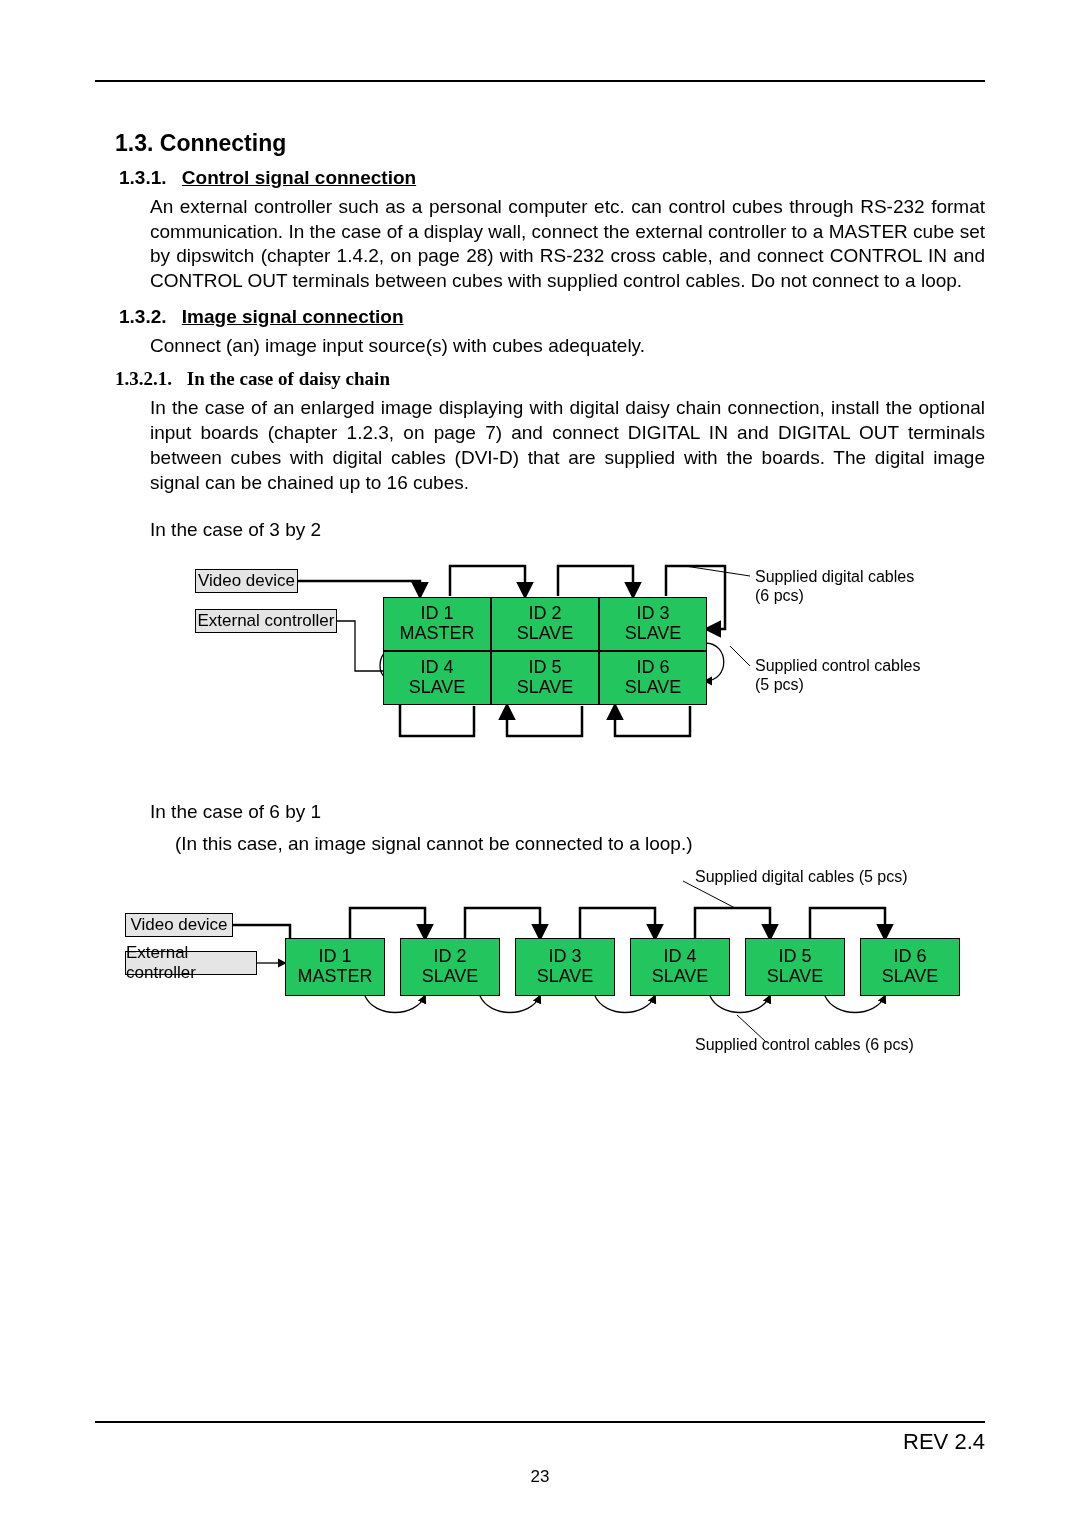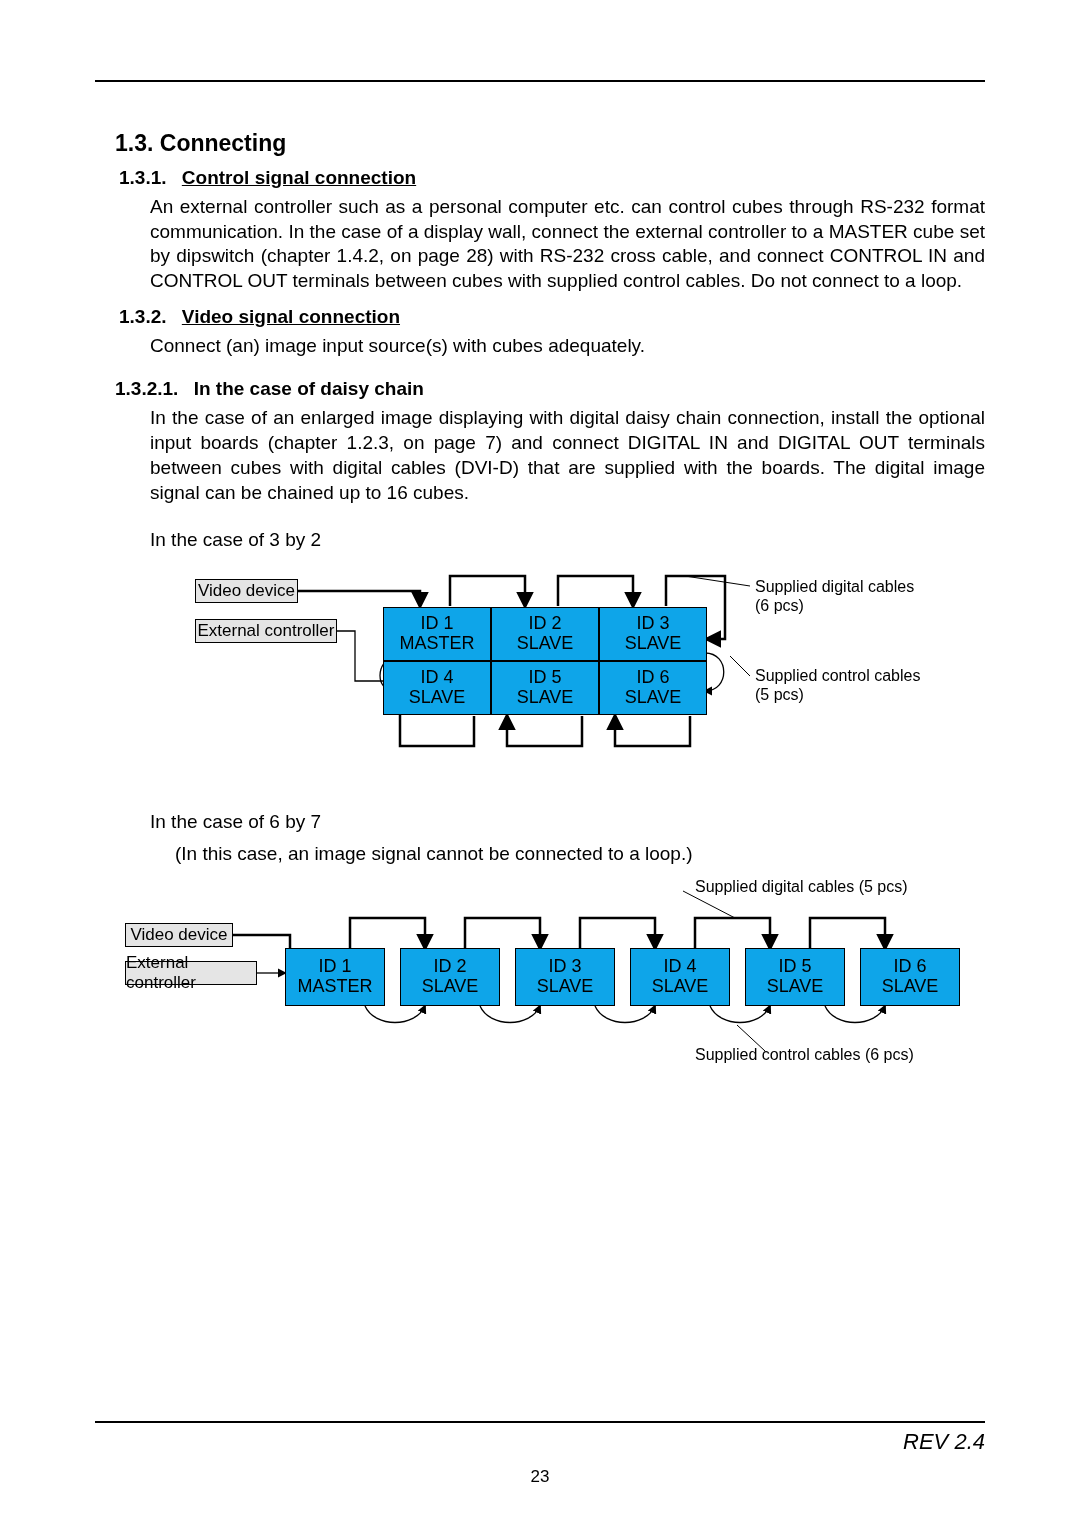--- a/index.html
+++ b/index.html
@@ -17,21 +17,21 @@
     padding: 80px 95px 40px 95px;
     position: relative;
   }
   .top-rule { border-top: 2px solid #000; margin-bottom: 48px; }
   .bottom-rule { border-top: 2px solid #000; margin-top: 24px; }
 
   h2.sec { font-size: 23px; font-weight: bold; margin: 16px 0 10px 20px; }
   .sub { font-size: 19px; font-weight: bold; margin: 0 0 6px 24px; }
   .sub .num { display: inline-block; }
   .sub .title { text-decoration: underline; display: inline-block; margin-left: 10px; }
-  .subsub { font-size: 19px; font-weight: bold; margin: 20px 0 6px 20px; }
+  .subsub { font-size: 19px; font-weight: bold; margin: 10px 0 6px 20px; font-family: Liberation Serif, serif; }
   .subsub .title { display: inline-block; margin-left: 10px; }
 
   p.body { font-size: 19px; margin: 0 0 6px 55px; line-height: 1.3; text-align: justify; }
   p.justify { text-align: justify; }
   .case-label { font-size: 19px; margin: 24px 0 10px 55px; }
   .case-sub { font-size: 19px; margin: 0 0 8px 80px; }
 
   
   .diagram32 {
     position: relative;
@@ -54,21 +54,21 @@
     border: 1px solid #000;
     width: 108px;
     height: 54px;
     font-size: 18px;
     text-align: center;
     display: flex;
     flex-direction: column;
     align-items: center;
     justify-content: center;
     line-height: 1.1;
-    background: #0ea5e9;
+    background: #22c55e;
     z-index: 3;
   }
   .note {
     position: absolute;
     font-size: 16px;
     line-height: 1.2;
   }
 
   
   .diagram61 {
@@ -78,21 +78,21 @@
     height: 200px;
   }
   .cube61 { width: 100px; height: 58px; }
 
   .pagefoot {
     position: absolute;
     bottom: 40px;
     left: 95px;
     right: 95px;
   }
-  .rev { text-align: right; font-size: 22px; margin-top: 6px; font-style: italic; }
+  .rev { text-align: right; font-size: 22px; margin-top: 6px; }
   .pagenum { text-align: center; font-size: 17px; margin-top: 12px; }
 
   svg.wires { position: absolute; left: 0; top: 0; z-index: 1; pointer-events: none; }
 </style>
 </head>
 <body>
 
 <div class="page">
   <div class="top-rule"></div>
 
@@ -102,21 +102,21 @@
   </h2>
 
   <div class="sub">
     <span class="num">1.3.1.</span>
     <span class="title">Control signal connection</span>
   </div>
   <p class="body justify">An external controller such as a personal computer etc. can control cubes through RS-232 format communication. In the case of a display wall, connect the external controller to a MASTER cube set by dipswitch (chapter 1.4.2, on page 28) with RS-232 cross cable, and connect CONTROL IN and CONTROL OUT terminals between cubes with supplied control cables. Do not connect to a loop.</p>
 
   <div class="sub" style="margin-top:12px">
     <span class="num">1.3.2.</span>
-    <span class="title">Video signal connection</span>
+    <span class="title">Image signal connection</span>
   </div>
   <p class="body">Connect (an) image input source(s) with cubes adequately.</p>
 
   <div class="subsub">
     <span class="num">1.3.2.1.</span>
     <span class="title">In the case of daisy chain</span>
   </div>
   <p class="body justify">In the case of an enlarged image displaying with digital daisy chain connection, install the optional input boards (chapter 1.2.3, on page 7) and connect DIGITAL IN and DIGITAL OUT terminals between cubes with digital cables (DVI-D) that are supplied with the boards. The digital image signal can be chained up to 16 cubes.</p>
 
   <div class="case-label">In the case of 3 by 2</div>
@@ -196,21 +196,21 @@
     <div class="note" style="left:560px; top:16px;">
       <div>Supplied digital cables</div>
       <div>(6 pcs)</div>
     </div>
     <div class="note" style="left:560px; top:105px;">
       <div>Supplied control cables</div>
       <div>(5 pcs)</div>
     </div>
   </div>
 
-  <div class="case-label" style="margin-top:10px">In the case of 6 by 7</div>
+  <div class="case-label" style="margin-top:10px">In the case of 6 by 1</div>
   <div class="case-sub">(In this case, an image signal cannot be connected to a loop.)</div>
   <div class="diagram61">
     <svg class="wires" width="900" height="200">
       <defs>
         <marker id="ah2" viewBox="0 0 10 10" refX="8" refY="5" markerWidth="7" markerHeight="7" orient="auto">
           <path d="M0,0 L10,5 L0,10 z" fill="#000"></path>
         </marker>
       </defs>
 
       <g stroke="#000" stroke-width="2.5" fill="none">

